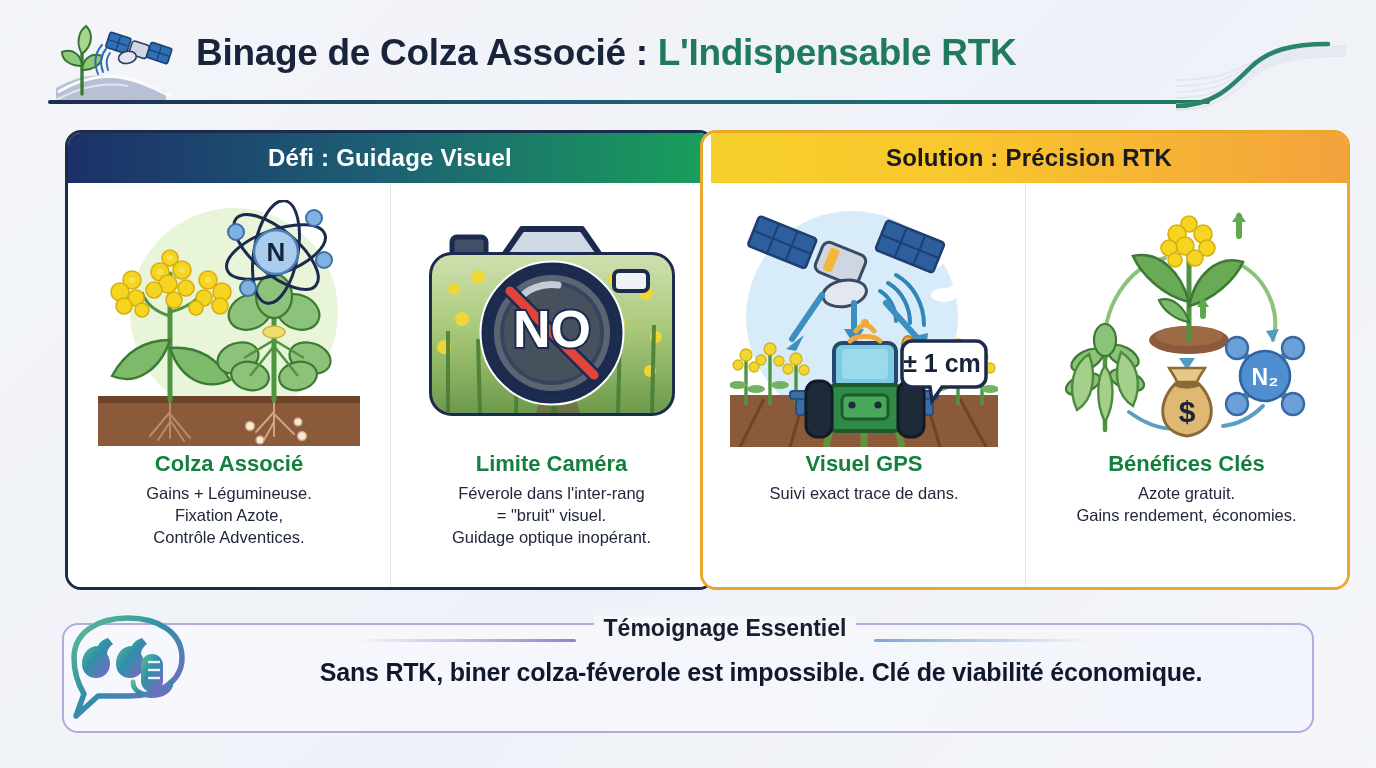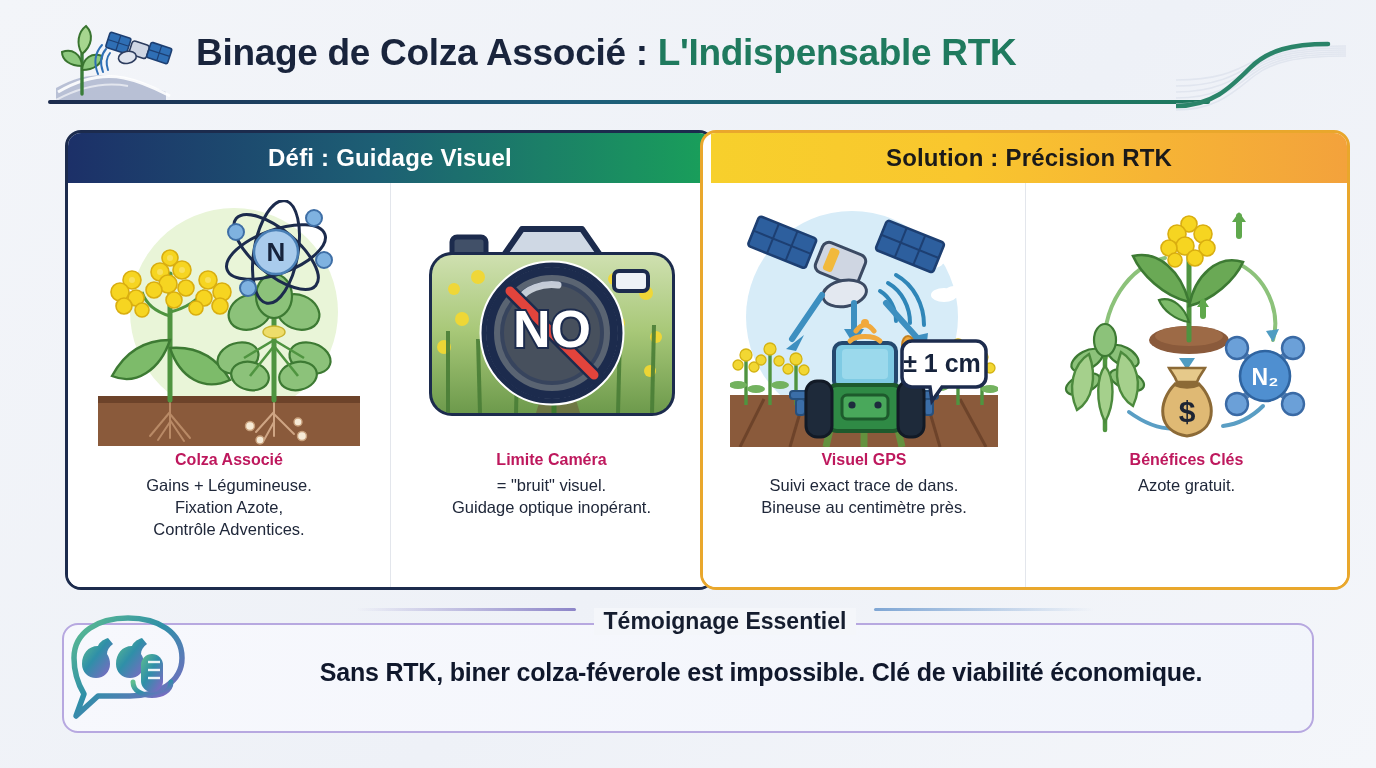--- a/index.html
+++ b/index.html
@@ -61,37 +61,37 @@
   .col {
     flex: 1 1 50%; padding: 14px 12px 10px;
     display: flex; flex-direction: column; align-items: center;
   }
   .col + .col { border-left: 1.5px solid #e3e6ec; }
 
   .art { height: 252px; width: 100%; display: flex; align-items: center; justify-content: center; }
   .art svg { display: block; }
 
   .col-title {
-    font-size: 16px; font-weight: bold; color: #be185d;
+    font-size: 22px; font-weight: bold; color: #15803d;
     margin-top: 2px; margin-bottom: 6px; 
   }
   .col-desc {
     font-size: 16.5px; line-height: 1.32; color: #20283a; text-align: center;
   }
 
   
   .quote-box {
     position: absolute; left: 62px; top: 623px; width: 1252px; height: 110px;
     border: 2px solid #b7a8e0; border-radius: 16px;
     background: linear-gradient(120deg, #f7f8fd 0%, #f2f5fb 100%);
   }
   .quote-badge { position: absolute; left: 54px; top: 612px; width: 150px; height: 118px; }
   .quote-label-wrap {
     position: absolute; left: 210px; top: 608px; width: 1030px; height: 34px;
-    display: flex; align-items: flex-start; justify-content: center; gap: 18px;
+    display: flex; align-items: flex-end; justify-content: center; gap: 18px;
   }
   .quote-label {
     font-size: 23px; font-weight: bold; color: #151d2f; white-space: nowrap;
     background: linear-gradient(180deg, #f4f6fa 0%, #f4f6fa 100%); padding: 0 10px;
   }
   .rule-l { flex: 0 0 220px; height: 3px; border-radius: 2px;
     background: linear-gradient(90deg, rgba(140,130,200,0) 0%, #8d85c8 100%); }
   .rule-r { flex: 0 0 220px; height: 3px; border-radius: 2px;
     background: linear-gradient(90deg, #7fa6d4 0%, rgba(127,166,212,0) 100%); }
   .quote-text {
@@ -309,20 +309,21 @@
             <circle cx="134" cy="122" r="50" fill="#39404d" opacity="0.55" stroke="#1c2b4d" stroke-width="4"></circle>
             <path d="M102 88 C108 78, 124 72, 140 74" stroke="#e7eef6" stroke-width="7" fill="none" stroke-linecap="round" opacity="0.8"></path>
             <circle cx="134" cy="122" r="62" fill="none" stroke="#1c2b4d" stroke-width="8"></circle>
             <line x1="90" y1="78" x2="178" y2="166" stroke="#1c2b4d" stroke-width="14" stroke-linecap="round"></line>
             <line x1="92" y1="80" x2="176" y2="164" stroke="#e2443c" stroke-width="9" stroke-linecap="round"></line>
             <text x="134" y="136" text-anchor="middle" font-family="Liberation Sans, sans-serif" font-size="52" font-weight="bold" fill="#ffffff" stroke="#1c2b4d" stroke-width="4" paint-order="stroke">NO</text>
           </svg>
         </div>
         <div class="col-title">Limite Caméra</div>
         <div class="col-desc">
+          <div>Féverole dans l'inter-rang</div>
           <div>= "bruit" visuel.</div>
           <div>Guidage optique inopérant.</div>
         </div>
       </div>
 
     </div>
   </div>
 
   <div class="panel panel-right">
     <div class="panel-head head-right">Solution : Précision RTK</div>
@@ -454,21 +455,20 @@
             </g>
             <g>
               <path d="M196 142 h64 a10 10 0 0 1 10 10 v26 a10 10 0 0 1 -10 10 h-34 l-10 14 l-2 -14 h-18 a10 10 0 0 1 -10 -10 v-26 a10 10 0 0 1 10 -10 z" transform="translate(-14,0)" fill="#ffffff" stroke="#1c2b4d" stroke-width="3.5"></path>
               <text x="212" y="173" text-anchor="middle" font-family="Liberation Sans, sans-serif" font-size="25" font-weight="bold" fill="#16233c">± 1 cm</text>
             </g>
           </svg>
         </div>
         <div class="col-title">Visuel GPS</div>
         <div class="col-desc">
           <div>Suivi exact trace de dans.</div>
-          <div>Bineuse au centimètre près.</div>
         </div>
       </div>
 
       <div class="col">
         <div class="art">
           <svg width="268" height="246" viewBox="0 0 268 246">
             <g fill="none" stroke="#8cc27a" stroke-width="4" stroke-linecap="round">
               <path d="M52 160 C46 104, 78 66, 112 58"></path>
               <path d="M182 62 C214 76, 228 112, 220 140"></path>
             </g>
@@ -539,20 +539,21 @@
                   <circle cx="28" cy="28" r="11"></circle>
               </g>
               <circle cx="0" cy="0" r="25" fill="#4f8fd0" stroke="#2f64a0" stroke-width="2.6"></circle>
               <text x="0" y="9" text-anchor="middle" font-family="Liberation Sans, sans-serif" font-size="23" font-weight="bold" fill="#ffffff">N₂</text>
             </g>
           </svg>
         </div>
         <div class="col-title">Bénéfices Clés</div>
         <div class="col-desc">
           <div>Azote gratuit.</div>
+          <div>Gains rendement, économies.</div>
         </div>
       </div>
 
     </div>
   </div>
 
   <div class="quote-box"></div>
 
   <div class="quote-badge">
     <svg width="150" height="118" viewBox="0 0 150 118">

